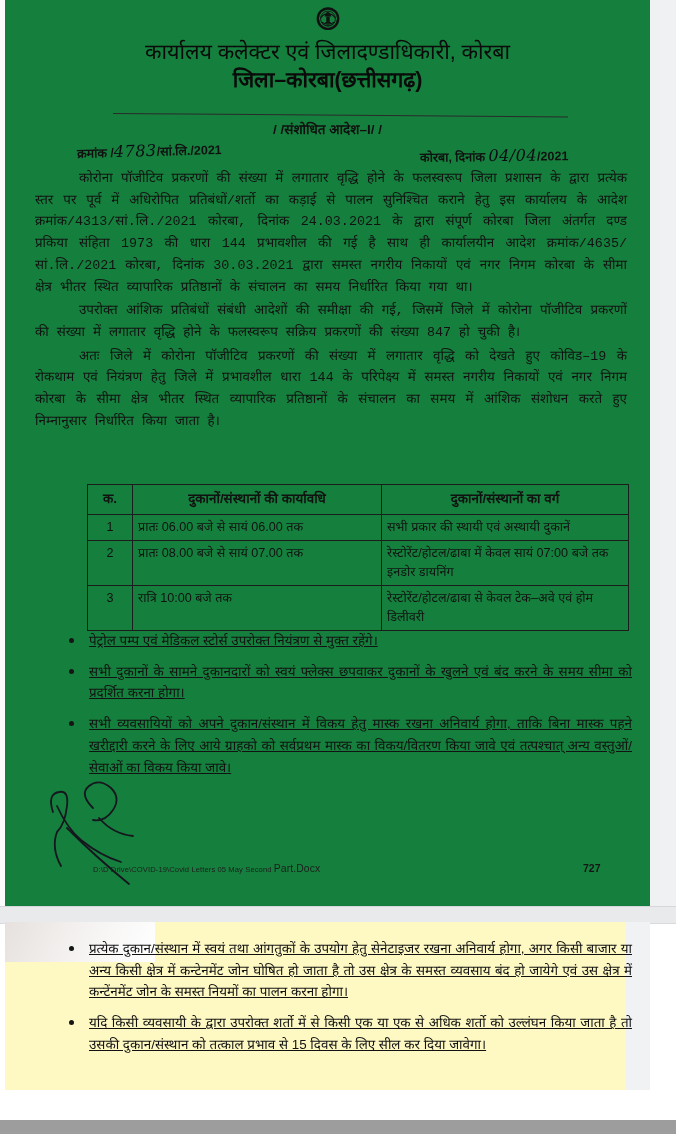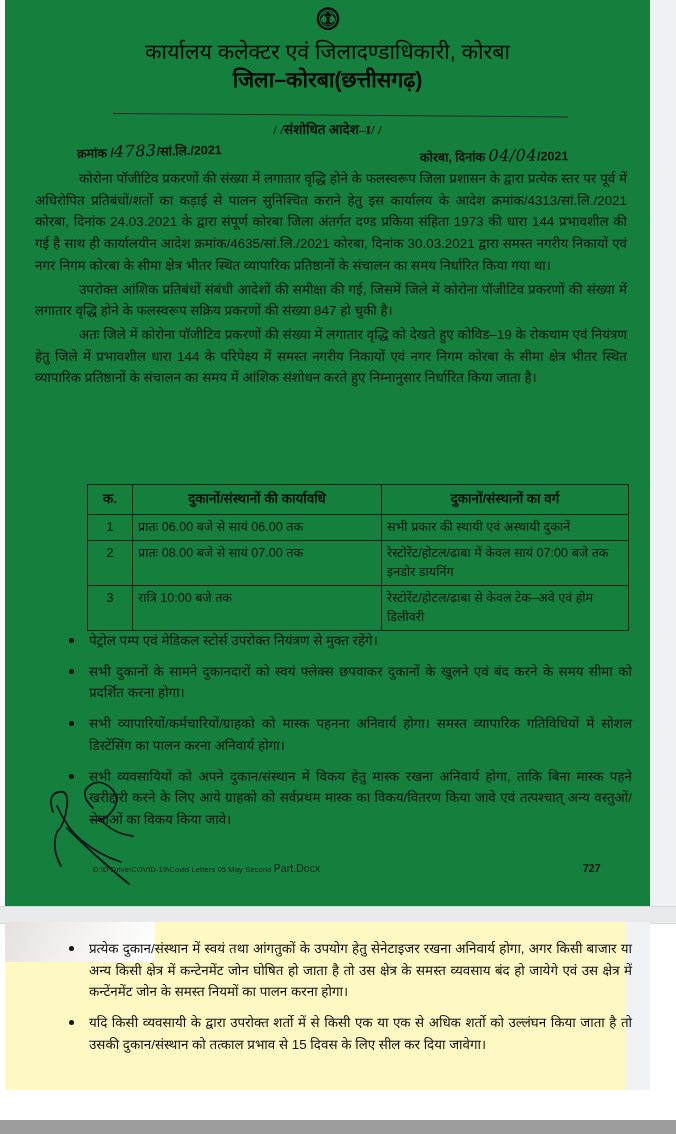--- a/index.html
+++ b/index.html
@@ -104,21 +104,20 @@
 
   .order-kind {
     position: absolute;
     left: 0;
     right: 0;
     top: 120px;
     text-align: center;
     font-size: 13.5px;
     font-weight: 700;
     color: #101010;
-    font-family: Liberation Serif, serif;
   }
 
   .ref-row {
     position: absolute;
     left: 0;
     right: 0;
     top: 139px;
     height: 24px;
   }
   .ref-no {
@@ -156,20 +155,21 @@
     width: 592px;
   }
   .para {
     font-size: 13.4px;
     line-height: 1.62;
     text-align: justify;
     text-justify: inter-word;
     margin: 0 0 2px 0;
     color: #121212;
     text-indent: 44px;
+    font-family: Liberation Mono, monospace;
   }
 
   
   .rules-table {
     position: absolute;
     left: 82px;
     top: 484px;
     width: 542px;
     border-collapse: collapse;
     font-size: 12.6px;
@@ -203,20 +203,21 @@
     width: 565px;
   }
   .bullet {
     position: relative;
     padding-left: 22px;
     margin-bottom: 9px;
     font-size: 13.4px;
     line-height: 1.62;
     text-align: justify;
     color: #121212;
+    text-decoration: underline;
   }
   .bullet::before {
     content: "";
     position: absolute;
     left: 2px;
     top: 8px;
     width: 5px;
     height: 5px;
     border-radius: 50%;
     background: #151515;
@@ -368,21 +369,20 @@
           <td class="col-sn cell-tall">3</td>
           <td class="col-hrs">रात्रि 10:00 बजे तक</td>
           <td class="col-cat">रेस्टोरेंट/होटल/ढाबा से केवल टेक–अवे एवं होम डिलीवरी</td>
         </tr>
       </tbody>
     </table>
 
     <div class="bullets">
       <div class="bullet">पेट्रोल पम्प एवं मेडिकल स्टोर्स उपरोक्त नियंत्रण से मुक्त रहेंगे।</div>
       <div class="bullet">सभी दुकानों के सामने दुकानदारों को स्वयं फ्लेक्स छपवाकर दुकानों के खुलने एवं बंद करने के समय सीमा को प्रदर्शित करना होगा।</div>
-      <div class="bullet">सभी व्यापारियों/कर्मचारियों/ग्राहको को मास्क पहनना अनिवार्य होगा। समस्त व्यापारिक गतिविधियों में सोशल डिस्टेंसिंग का पालन करना अनिवार्य होगा।</div>
       <div class="bullet">सभी व्यवसायियों को अपने दुकान/संस्थान में विकय हेतु मास्क रखना अनिवार्य होगा, ताकि बिना मास्क पहने खरीद्दारी करने के लिए आये ग्राहको को सर्वप्रथम मास्क का विकय/वितरण किया जावे एवं तत्पश्चात् अन्य वस्तुओं/सेवाओं का विकय किया जावे।</div>
     </div>
 
     <div class="signature">
       <svg viewBox="0 0 180 120" width="180" height="120" aria-hidden="true">
         <g fill="none" stroke="#15161e" stroke-width="1.8" stroke-linecap="round">
           <path d="M20 42 q-6 -18 6 -20 q10 -2 8 14 q-2 18 -10 26 q-6 16 4 34"></path>
           <path d="M24 36 q10 22 24 34 q20 16 40 22"></path>
           <path d="M60 38 q-14 -14 -4 -22 q10 -8 22 2 q10 10 2 22 q-8 12 -20 10"></path>
           <path d="M66 48 q14 16 34 18"></path>

